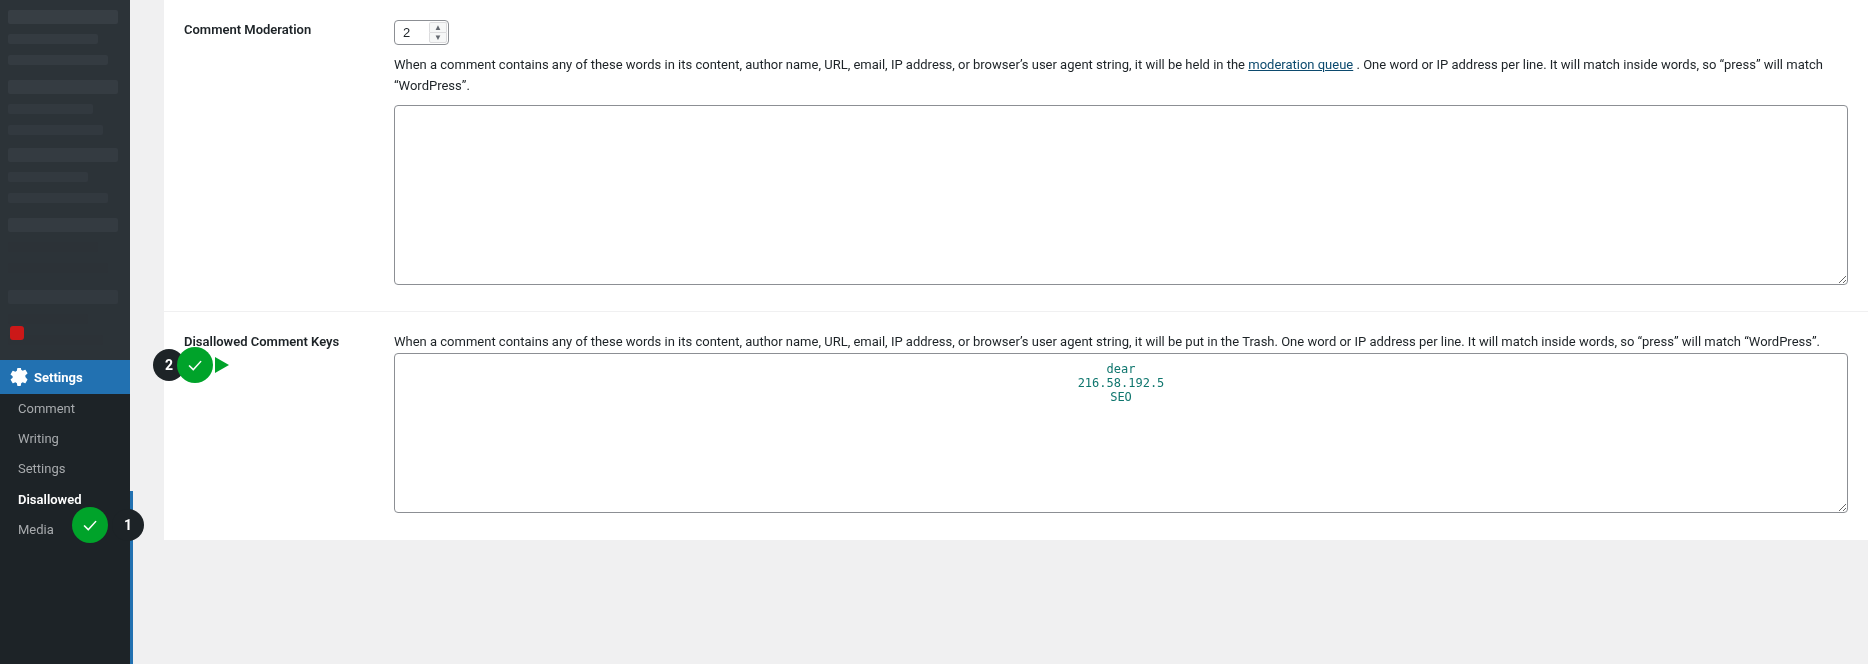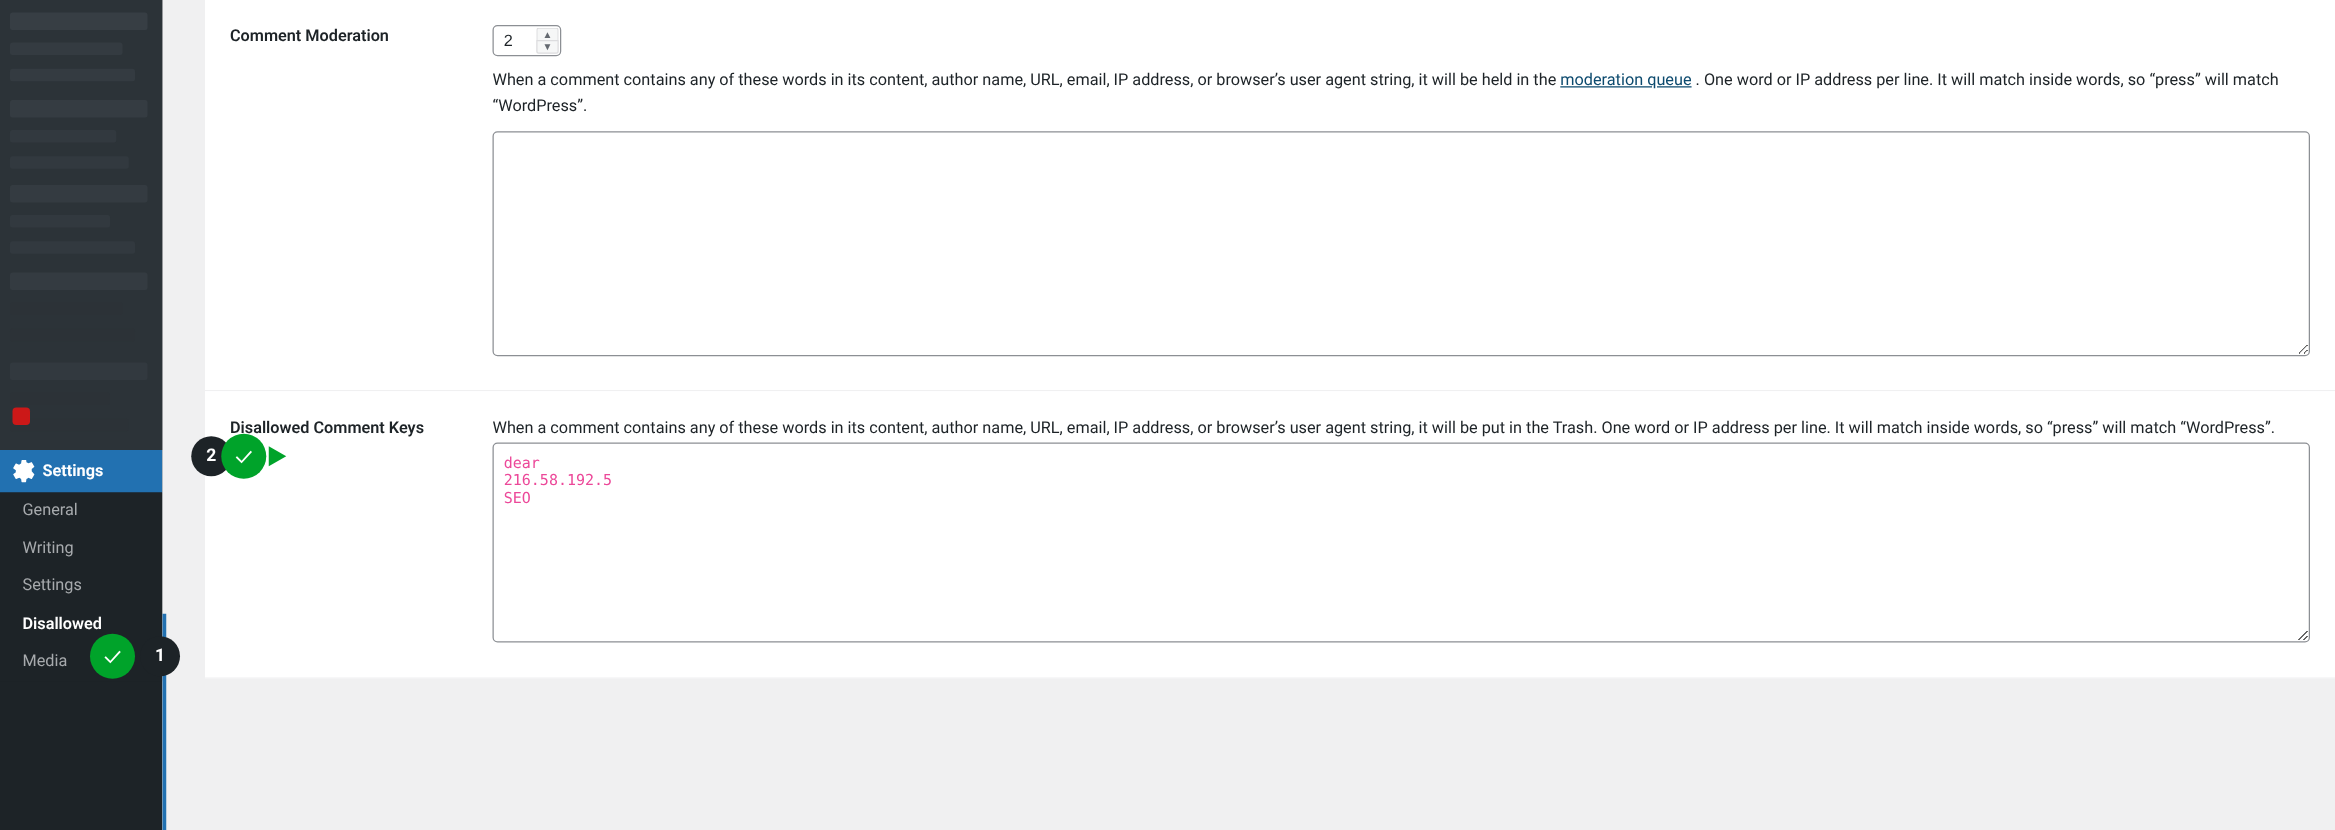--- a/index.html
+++ b/index.html
@@ -200,22 +200,23 @@
     .disallowed-textarea {
       width: 100%;
       min-height: 160px;
       border: 1px solid #8c8f94;
       border-radius: 4px;
       padding: 8px;
       font-family: monospace;
       font-size: 12px;
       resize: vertical;
       background: #fff;
-      color: #ec4899;
+      color: #0f766e;
       margin-top: 0;
+      text-align: center;
     }
 
     
     .overlay-container {
       position: fixed;
       top: 0; left: 0;
       width: 100%; height: 100%;
       pointer-events: none;
       z-index: 1000;
     }
@@ -314,21 +315,21 @@
   <div class="sidebar-settings-section">
     <div class="sidebar-settings-header">
       <svg class="gear-icon" viewBox="0 0 20 20" fill="white" xmlns="http://www.w3.org/2000/svg">
         <path d="M10 13a3 3 0 100-6 3 3 0 000 6zm7.07-3c.04-.33.07-.66.07-1s-.03-.67-.07-1l2.16-1.68a.5.5 0 00.12-.64l-2.05-3.55a.5.5 0 00-.61-.22l-2.55 1.02a7.4 7.4 0 00-1.72-1l-.38-2.71A.49.49 0 0011.5 0h-3a.49.49 0 00-.49.42L7.63 3.13a7.4 7.4 0 00-1.72 1L3.36 3.11a.49.49 0 00-.61.22L.7 6.88a.48.48 0 00.12.64L2.98 9.2C2.94 9.46 2.9 9.73 2.9 10s.04.54.08.8L.86 12.48a.48.48 0 00-.12.64l2.05 3.55c.12.22.38.3.61.22l2.55-1.02c.53.39 1.1.72 1.72 1l.38 2.71c.06.25.27.42.49.42h3c.22 0 .43-.17.49-.42l.38-2.71a7.4 7.4 0 001.72-1l2.55 1.02c.23.08.49 0 .61-.22l2.05-3.55a.48.48 0 00-.12-.64L17.07 10z"></path>
       </svg>
       <span>Settings</span>
     </div>
   </div>
 
   <ul class="sidebar-menu">
-    <li>General</li>
+    <li>Comment</li>
     <li>Writing</li>
     <li>Settings</li>
     <li class="active">Disallowed</li>
     <li>Media</li>
   </ul>
 </div>
 
 <div class="main-content">
   <div class="row-wrapper">
 

